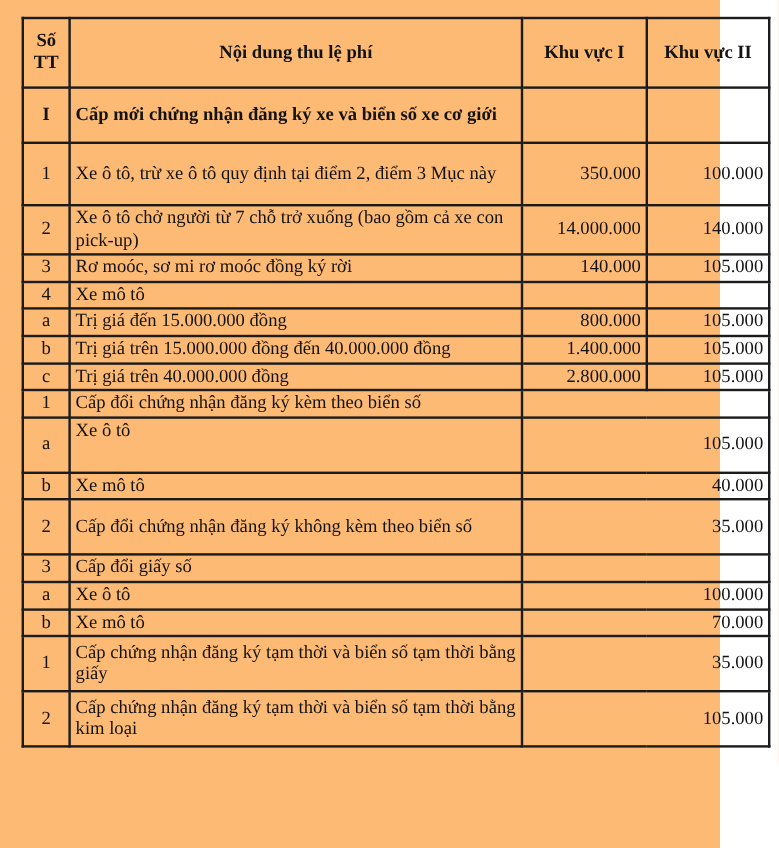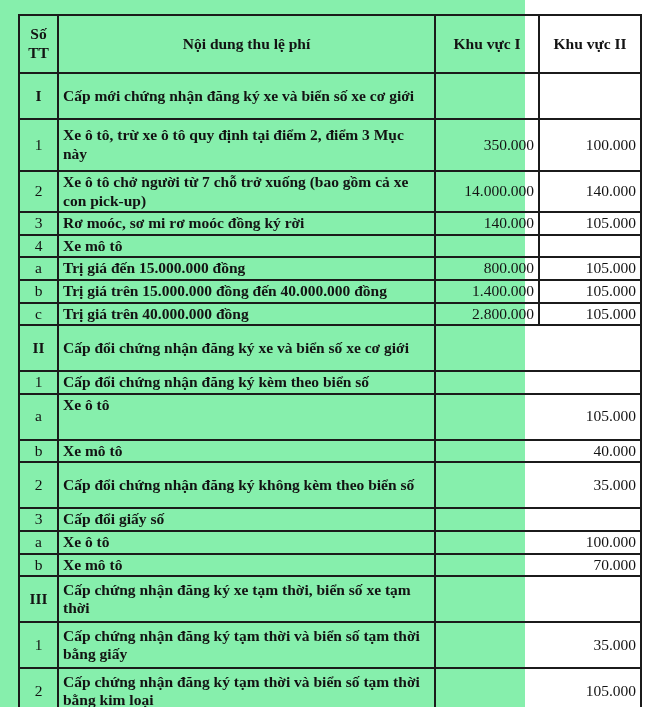--- a/index.html
+++ b/index.html
@@ -1,34 +1,34 @@
 <!DOCTYPE html>
 <html><head>
 <meta charset="utf-8">
 <style>
   html, body { margin: 0; padding: 0; }
   body {
     width: 649px; height: 707px; overflow: hidden;
     background: #ffffff; color: #131313;
     font-family: "Liberation Serif", "DejaVu Serif", serif;
   }
-  .sheet { position: relative; width: 525px; height: 707px; background: #86efac; }
+  .sheet { position: relative; width: 600px; height: 707px; background: #fdba74; }
   table.fee-table {
     position: absolute; left: 18px; top: 14px;
     width: 622px; table-layout: fixed; border-collapse: collapse;
   }
   th, td {
     border: 2px solid #1b1b1b;
     font-size: 15.5px; line-height: 1.2;
     padding: 1px 4px; vertical-align: middle;
     overflow: hidden;
   }
   th { font-weight: bold; text-align: center; height: 54px; }
   td.cell-stt { text-align: center; padding: 1px 2px; }
-  td.cell-content { text-align: left; font-weight: bold; }
+  td.cell-content { text-align: left; }
   td.cell-fee { text-align: right; }
   tr.sec > td { height: 42px; }
   tr.sec > td.cell-content, tr.sec > td.cell-stt { font-weight: bold; }
   tr.r-tall2 > td { height: 48px; }
   tr.r-tall > td { height: 42px; }
   tr.top-content > td.cell-content { vertical-align: top; }
 </style>
 </head>
 <body>
 
@@ -90,25 +90,20 @@
         <td class="cell-fee">1.400.000</td>
         <td class="cell-fee">105.000</td>
       </tr>
       <tr>
         <td class="cell-stt">c</td>
         <td class="cell-content">Trị giá trên 40.000.000 đồng</td>
         <td class="cell-fee">2.800.000</td>
         <td class="cell-fee">105.000</td>
       </tr>
 
-      <tr class="sec">
-        <td class="cell-stt">II</td>
-        <td class="cell-content">Cấp đổi chứng nhận đăng ký xe và biển số xe cơ giới</td>
-        <td class="cell-fee" colspan="2"></td>
-      </tr>
       <tr>
         <td class="cell-stt">1</td>
         <td class="cell-content">Cấp đổi chứng nhận đăng ký kèm theo biển số</td>
         <td class="cell-fee" colspan="2"></td>
       </tr>
       <tr class="r-tall top-content">
         <td class="cell-stt">a</td>
         <td class="cell-content">Xe ô tô</td>
         <td class="cell-fee" colspan="2">105.000</td>
       </tr>
@@ -131,25 +126,20 @@
         <td class="cell-stt">a</td>
         <td class="cell-content">Xe ô tô</td>
         <td class="cell-fee" colspan="2">100.000</td>
       </tr>
       <tr>
         <td class="cell-stt">b</td>
         <td class="cell-content">Xe mô tô</td>
         <td class="cell-fee" colspan="2">70.000</td>
       </tr>
 
-      <tr class="sec">
-        <td class="cell-stt">III</td>
-        <td class="cell-content">Cấp chứng nhận đăng ký xe tạm thời, biển số xe tạm thời</td>
-        <td class="cell-fee" colspan="2"></td>
-      </tr>
       <tr class="r-tall">
         <td class="cell-stt">1</td>
         <td class="cell-content">Cấp chứng nhận đăng ký tạm thời và biển số tạm thời bằng giấy</td>
         <td class="cell-fee" colspan="2">35.000</td>
       </tr>
       <tr class="r-tall">
         <td class="cell-stt">2</td>
         <td class="cell-content">Cấp chứng nhận đăng ký tạm thời và biển số tạm thời bằng kim loại</td>
         <td class="cell-fee" colspan="2">105.000</td>
       </tr>

